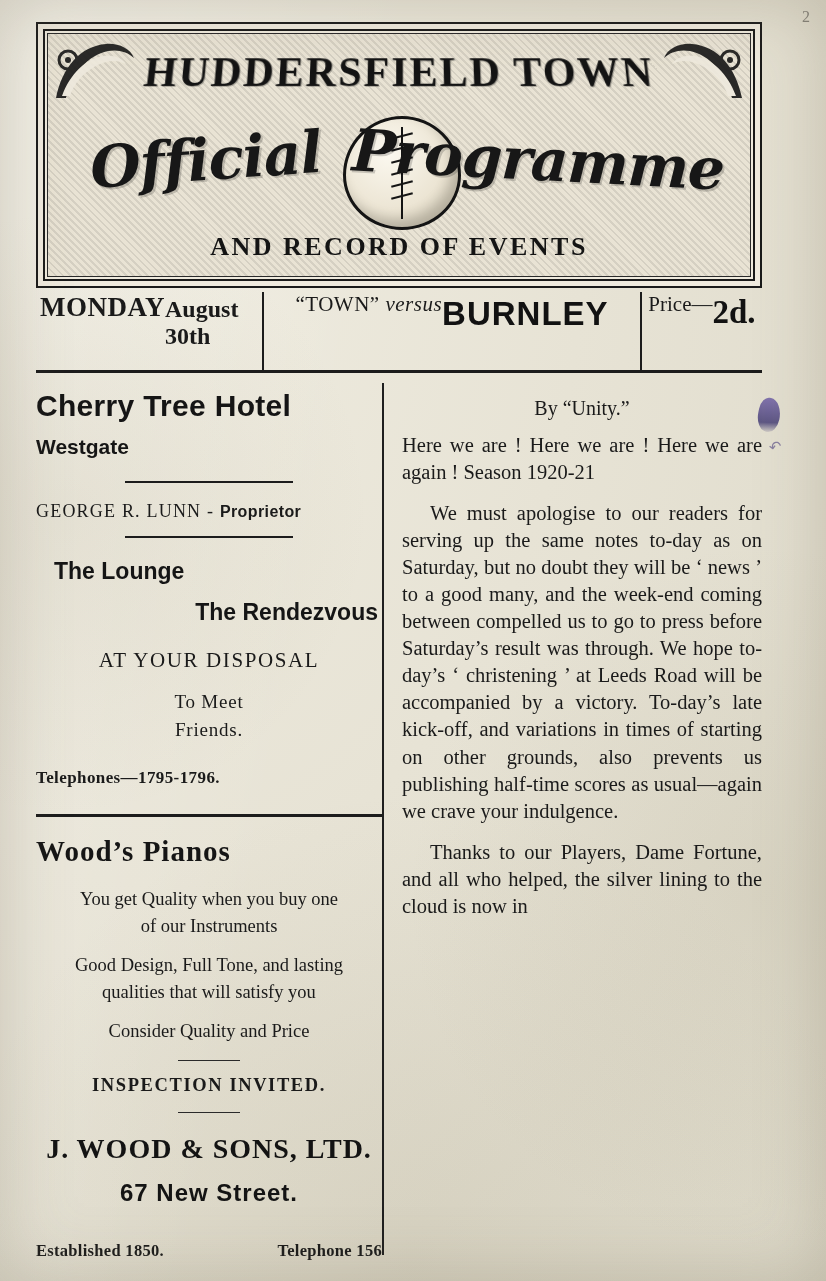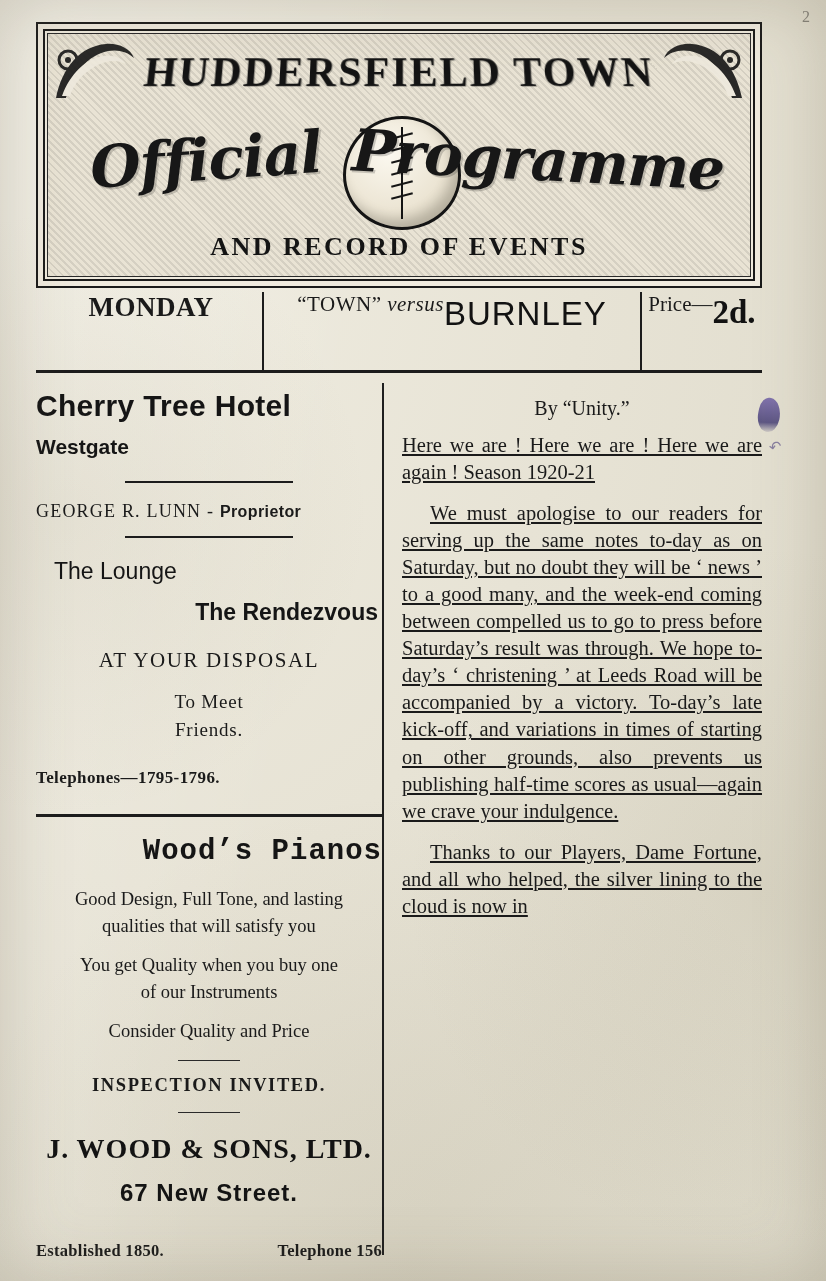--- a/index.html
+++ b/index.html
@@ -183,21 +183,21 @@
     margin-top: 4px;
   }
   .m-line1 {
     font-size: 21px;
     color: #1a1a1a;
     letter-spacing: 0.5px;
   }
   .m-line1 .ital { font-style: italic; }
   .m-line2 {
     font-family: "Liberation Sans", sans-serif;
-    font-weight: normal;
+    font-weight: bold;
     font-size: 33px;
     letter-spacing: 1px;
     color: #121212;
     margin-top: 3px;
   }
   .p-line1 { font-size: 21px; color: #1a1a1a; }
   .p-line2 {
     font-family: "Liberation Serif", serif;
     font-weight: bold;
     font-size: 33px;
@@ -268,21 +268,21 @@
     color: #1a1a1a;
   }
   .propline .role {
     font-family: "Liberation Sans", sans-serif;
     font-weight: bold;
     font-size: 16px;
     letter-spacing: 0.4px;
   }
   .lounge {
     font-family: "Liberation Sans", sans-serif;
-    font-weight: normal;
+    font-weight: bold;
     font-size: 23px;
     color: #151515;
     margin: 4px 0 0 18px;
   }
   .rendez {
     font-family: "Liberation Sans", sans-serif;
     font-weight: bold;
     font-size: 23px;
     color: #151515;
     margin: 14px 0 0 0;
@@ -306,26 +306,26 @@
   }
   .phones {
     font-family: "Liberation Serif", serif;
     font-weight: bold;
     font-size: 17px;
     letter-spacing: 0.4px;
     color: #1a1a1a;
     margin-top: 26px;
   }
   .ad2-title {
-    font-family: Liberation Mono, monospace;
+    font-family: Liberation Serif, serif;
     font-weight: bold;
     font-size: 29px;
     letter-spacing: 1px;
     color: #151515;
-    text-align: right;
+    text-align: left;
     margin: 7px 0 18px 0;
   }
   .ad2-p {
     text-align: center;
     font-size: 18.5px;
     line-height: 1.45;
     color: #1a1a1a;
     margin: 0 0 12px 0;
   }
   .inspection {
@@ -378,21 +378,20 @@
     color: #1a1a1a;
     margin: 14px 0 12px 0;
   }
   .art-p {
     font-size: 20.5px;
     line-height: 1.32;
     text-align: justify;
     color: #1a1a1a;
     margin: 0 0 4px 0;
     hyphens: manual;
-    text-decoration: underline;
   }
   .art-p.indent { text-indent: 28px; }
   .art-p.gap { margin-top: 14px; }
   
   .ink-mark {
     position: absolute;
     right: 46px;
     top: 398px;
     width: 22px;
     height: 34px;
@@ -469,20 +468,21 @@
           <div class="script script-right">Programme</div>
         </div>
 
         <div class="mast-sub">AND RECORD OF EVENTS</div>
       </div>
     </div>
 
     <div class="infobar">
       <div class="cell cell-date">
         <div class="d-line1">MONDAY</div>
+        <div class="d-line2">August  30th</div>
       </div>
       <div class="cell cell-match">
         <div class="m-line1">
           <span>“TOWN”</span>
           <span class="ital">versus</span>
         </div>
         <div class="m-line2">BURNLEY</div>
       </div>
       <div class="cell cell-price">
         <div class="p-line1">Price—</div>
@@ -515,26 +515,26 @@
           <div class="meet" style="margin-top:2px">Friends.</div>
           <div class="phones">Telephones—1795-1796.</div>
         </div>
 
         <div class="rule-full"></div>
 
         <div>
           <div class="ad2-title">Wood’s  Pianos</div>
 
           <div class="ad2-p">
+            <span>You get Quality  when  you  buy  one</span><br>
+            <span>of our Instruments</span>
+          </div>
+          <div class="ad2-p">
             <span>Good Design, Full Tone, and lasting</span><br>
             <span>qualities that will satisfy you</span>
-          </div>
-          <div class="ad2-p">
-            <span>You get Quality  when  you  buy  one</span><br>
-            <span>of our Instruments</span>
           </div>
           <div class="ad2-p">Consider Quality and Price</div>
 
           <div class="rule-tiny"></div>
           <div class="inspection">INSPECTION  INVITED.</div>
           <div class="rule-tiny"></div>
 
           <div class="firm">J. WOOD &amp; SONS, LTD.</div>
           <div class="street">67  New  Street.</div>
 

